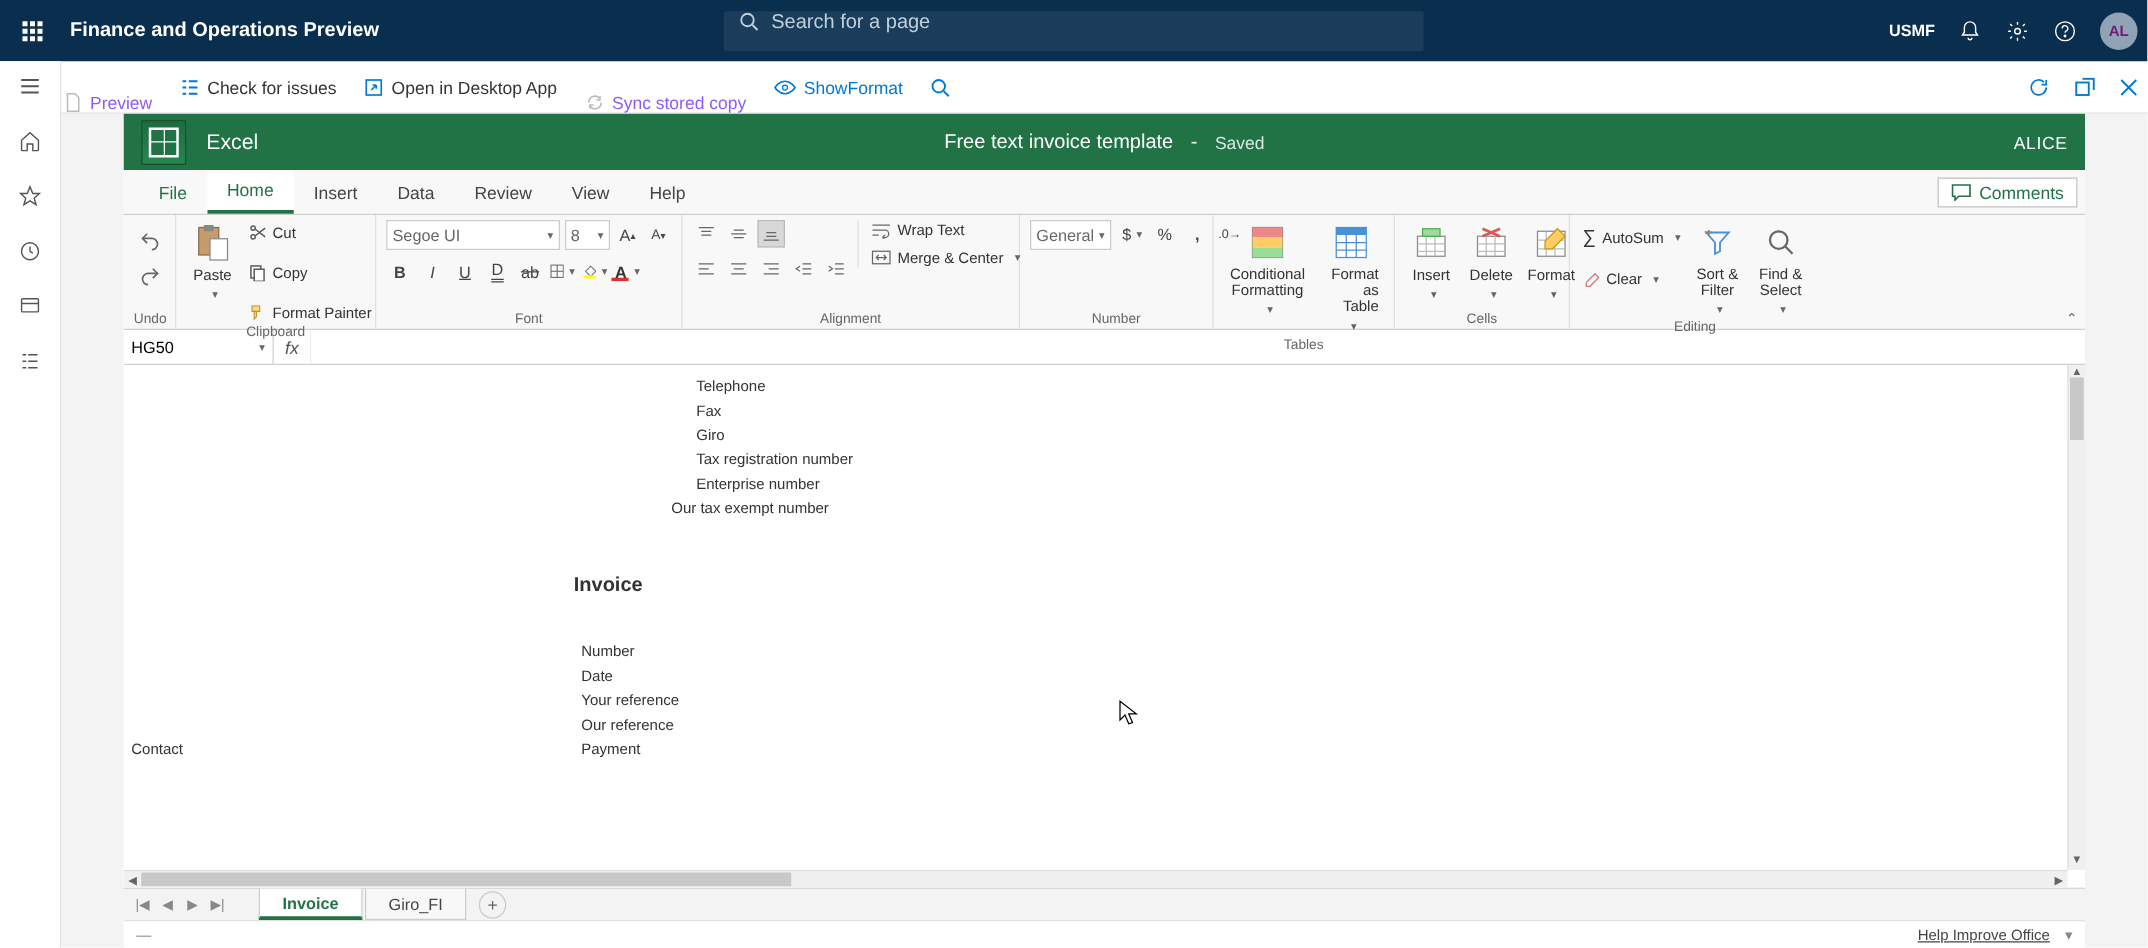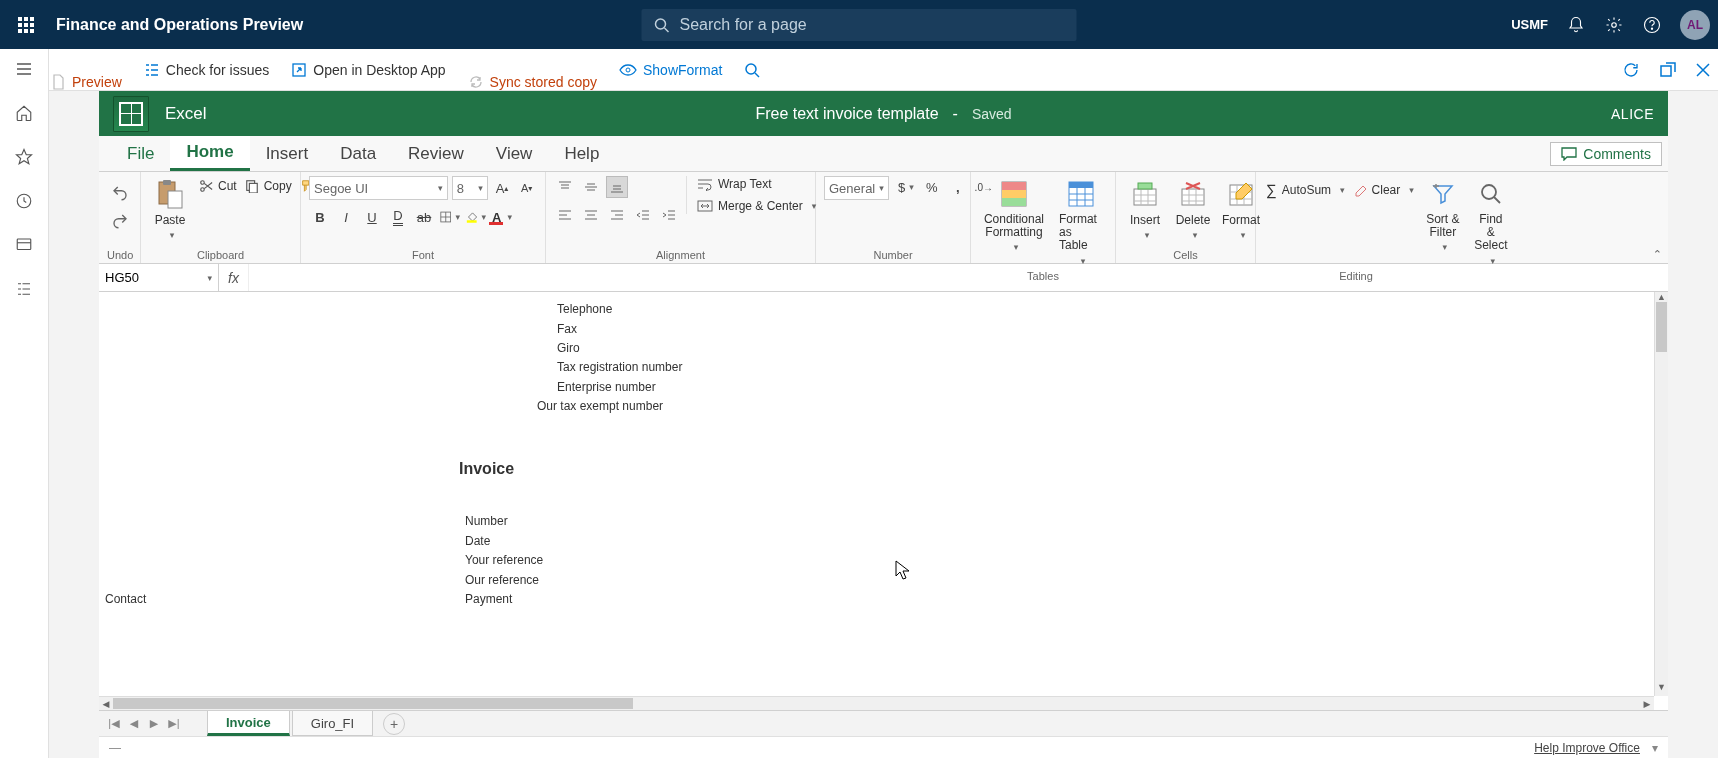--- a/index.html
+++ b/index.html
@@ -4,31 +4,31 @@
 <style>
 * { margin: 0; padding: 0; box-sizing: border-box; font-family: "Segoe UI", Arial, sans-serif; }
 html, body { width: 1718px; height: 758px; overflow: hidden; background: #fff; }
 
 
 .d365-header { height: 49px; background: #0a2e4d; color: #fff; display: flex; align-items: center; padding: 0 8px; }
 .waffle { width: 36px; height: 36px; display: flex; align-items: center; justify-content: center; cursor: pointer; }
 .waffle-grid { display: grid; grid-template-columns: repeat(3, 4px); grid-template-rows: repeat(3, 4px); gap: 2px; }
 .waffle-grid span { background: #fff; width: 4px; height: 4px; }
 .d365-title { font-size: 16px; margin-left: 12px; font-weight: 600; }
-.d365-search { margin-left: auto; margin-right: auto; position: absolute; left: 50%; transform: translateX(-50%); width: 435px; height: 32px; background: #1a3d5c; border-radius: 2px; display: flex; align-items: center; padding: 0 12px; color: #c0d0dc; }
+.d365-search { margin-left: auto; margin-right: auto; position: absolute; left: 50%; transform: translateX(-50%); width: 560px; height: 32px; background: #1a3d5c; border-radius: 2px; display: flex; padding: 0 12px; color: #c0d0dc; }
 .d365-search svg { margin-right: 10px; }
 .d365-right { margin-left: auto; display: flex; align-items: center; gap: 18px; }
 .d365-company { font-size: 13px; font-weight: 700; }
 .hdr-icon { width: 20px; height: 20px; display: flex; align-items: center; justify-content: center; cursor: pointer; }
 .avatar { width: 30px; height: 30px; border-radius: 50%; background: #8fa3b5; color: #701a75; display: flex; align-items: center; justify-content: center; font-size: 12px; font-weight: 600; }
 
 
 .d365-toolbar { height: 42px; border-bottom: 1px solid #e0e0e0; display: flex; align-items: center; padding: 0 8px 0 50px; gap: 22px; font-size: 14px; color: #333; }
 .tb-btn { display: flex; align-items: center; gap: 6px; cursor: pointer; }
-.tb-btn.disabled { color: #c2410c; margin-top: 24px; }
+.tb-btn.disabled { color: #8b5cf6; margin-top: 24px; }
 .tb-blue { color: #0078d4; }
 .tb-right { margin-left: auto; display: flex; gap: 20px; }
 
 
 .left-rail { position: absolute; left: 0; top: 49px; bottom: 0; width: 49px; border-right: 1px solid #e0e0e0; background: #fff; display: flex; flex-direction: column; align-items: center; padding-top: 10px; gap: 24px; }
 .rail-icon { width: 20px; height: 20px; color: #555; cursor: pointer; display:flex; align-items:center; justify-content:center; }
 
 
 .main-area { position: absolute; left: 49px; right: 0; top: 91px; bottom: 0; background: #f3f3f3; padding: 0 50px; }
 
@@ -40,34 +40,34 @@
 .excel-logo { width: 36px; height: 36px; background: linear-gradient(#1e6b40,#25874f); border: 1px solid #14532d; display: flex; align-items: center; justify-content: center; border-radius: 1px; }
 .excel-logo-inner { width: 24px; height: 24px; background: #fff; display: grid; grid-template-columns: 1fr 1fr; grid-template-rows: 1fr 1fr; gap: 1px; padding: 2px; }
 .excel-logo-inner span { background: #217346; }
 .excel-app-name { font-size: 17px; margin-left: 16px; }
 .excel-doc-title { position: absolute; left: 50%; transform: translateX(-50%); font-size: 16px; display: flex; align-items: center; gap: 14px; }
 .excel-doc-title .saved { font-size: 14px; color: #d8ebe0; }
 .excel-user { margin-left: auto; font-size: 14px; font-weight: 400; letter-spacing: 0.5px; }
 
 
 .ribbon-tabs { height: 36px; display: flex; align-items: stretch; border-bottom: 1px solid #d0d0d0; background: #f8f8f8; padding-left: 12px; }
-.rtab { padding: 12px 16px; display: flex; align-items: center; font-size: 17px; color: #444; cursor: pointer; }
+.rtab { padding: 12px 16px; display: flex; align-items: center; font-size: 14px; color: #444; cursor: pointer; }
 .rtab.file { color: #217346; font-weight: 400; }
-.rtab.active { border-bottom: 3px solid #217346; color: #217346; font-weight: 700; background: #fff; }
+.rtab.active { border-bottom: 3px solid #217346; color: #217346; font-weight: 400; background: #fff; }
 .tellme { color: #888; padding: 0 20px; display: flex; align-items: center; }
 .comments-btn { margin-left: auto; border: 1px solid #c0c0c0; padding: 3px 10px; display: flex; align-items: center; gap: 6px; font-size: 14px; color: #217346; background:#fff; cursor:pointer; margin-right:6px; align-self:center; }
 
 
 .ribbon-body { height: 92px; background: #f8f8f8; border-bottom: 1px solid #d0d0d0; display: flex; position: relative; }
 .rgroup { border-right: 1px solid #e0e0e0; padding: 4px 8px 2px 8px; display: flex; flex-direction: column; font-size: 11px; color: #666; }
 .rgroup-content { flex: 1; display: flex; align-items: flex-start; gap: 6px; }
 .rgroup-label { text-align: center; font-size: 11px; color: #666; padding-top: 2px; }
 .big-btn { display: flex; flex-direction: column; align-items: center; gap: 3px; font-size: 12px; color: #333; cursor: pointer; padding: 2px 4px; min-width: 42px; }
 .big-btn .ic { width: 32px; height: 32px; display:flex; align-items:center; justify-content:center; }
-.mini-row { display: flex; gap: 4px; }
+.mini-row { display: flex; flex-direction: column; gap: 16px; }
 .mini-btn { display: flex; align-items: center; gap: 5px; font-size: 12px; color: #333; cursor: pointer; padding: 1px 2px; white-space: nowrap; }
 .icon-row { display: flex; align-items: center; gap: 4px; }
 .sq { width: 22px; height: 22px; display: flex; align-items: center; justify-content: center; font-size: 13px; color: #444; cursor: pointer; border: 1px solid transparent; }
 .sq.active { background: #d8d8d8; border-color:#bbb; }
 .sel { border: 1px solid #ccc; height: 24px; font-size: 13px; padding: 0 4px; background: #fff; display: flex; align-items: center; justify-content: space-between; cursor:pointer; }
 .caret { font-size: 9px; color: #666; margin-left: 4px; }
 .ribbon-collapse { position: absolute; right: 6px; bottom: 2px; font-size: 11px; color: #666; cursor: pointer; }
 
 
 .formula-bar { height: 28px; border-bottom: 1px solid #d0d0d0; background: #fff; display: flex; align-items: center; }
@@ -506,21 +506,21 @@
               <span class="caret">▾</span>
           </div>
           <div class="big-btn">
             <span class="ic">
                 <svg width="28" height="28" viewBox="0 0 28 28">
                   <rect x="2" y="2" width="24" height="24" fill="#fff" stroke="#4a90d9"></rect>
                   <rect x="2" y="2" width="24" height="6" fill="#4a90d9"></rect>
                   <path d="M2 14h24M2 20h24M10 8v18M18 8v18" stroke="#4a90d9"></path>
                 </svg>
               </span>
-            <span style="text-align:left;line-height:1.1">Format as Table</span>
+            <span style="text-align:right;line-height:1.1">Format as Table</span>
               <span class="caret">▾</span>
           </div>
         </div>
         <div class="rgroup-label">Tables</div>
       </div>
 
       <div class="rgroup" style="width:140px">
         <div class="rgroup-content">
           <div class="big-btn">
               <span class="ic">

